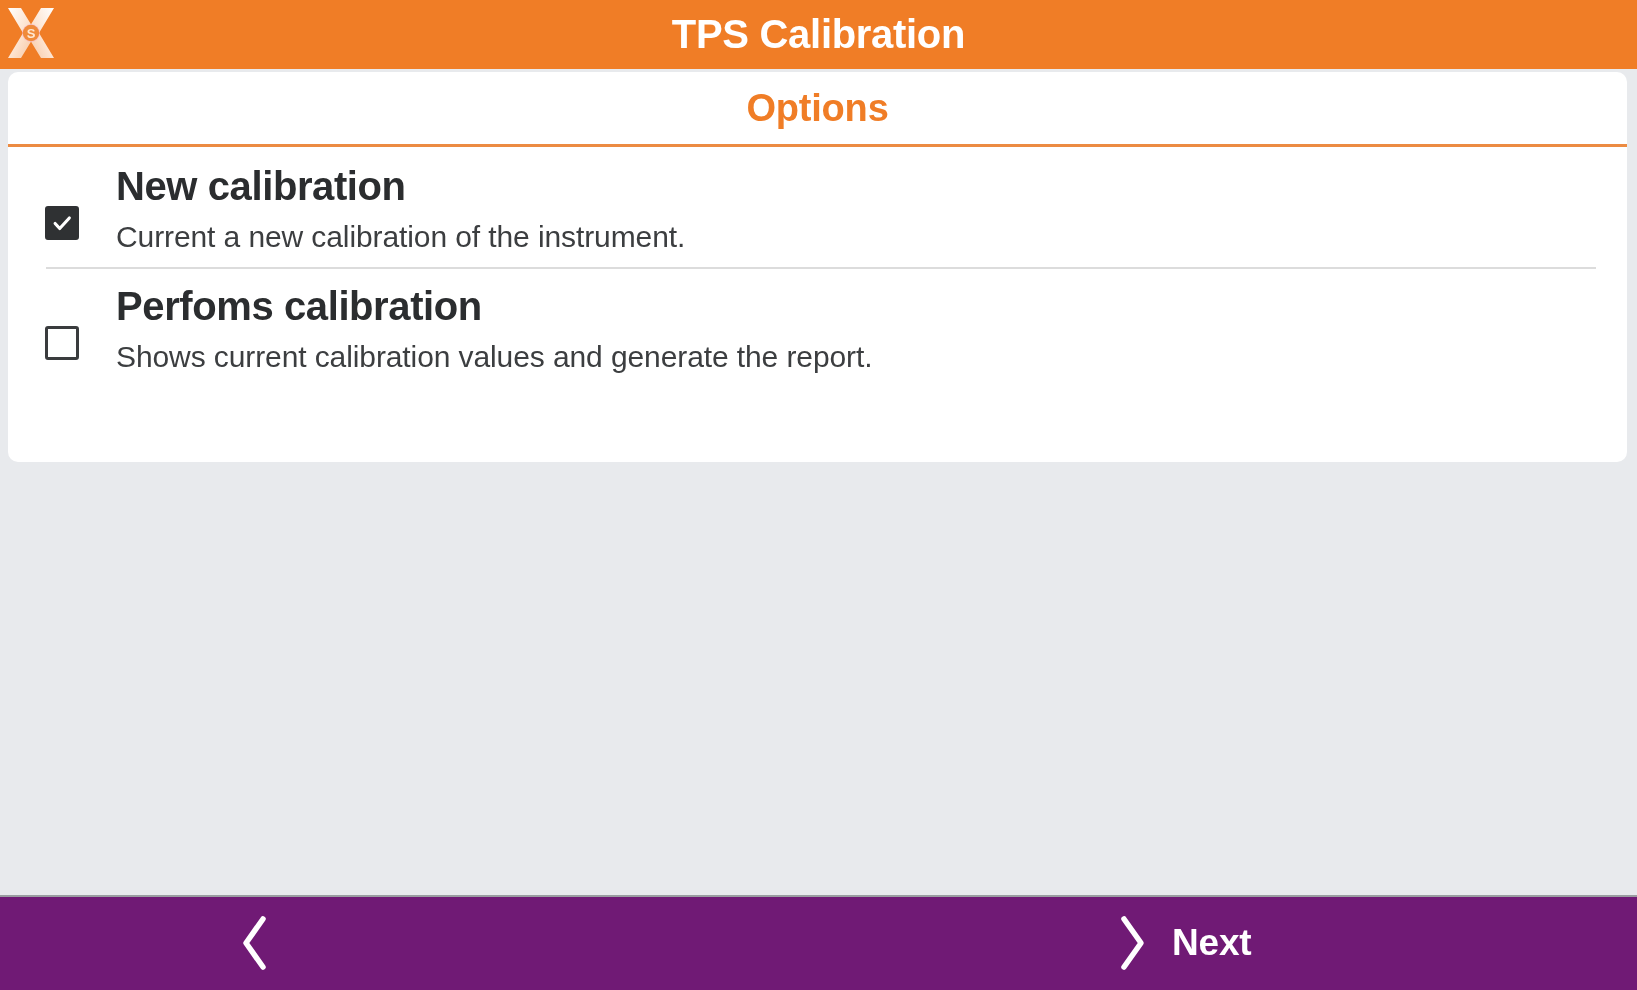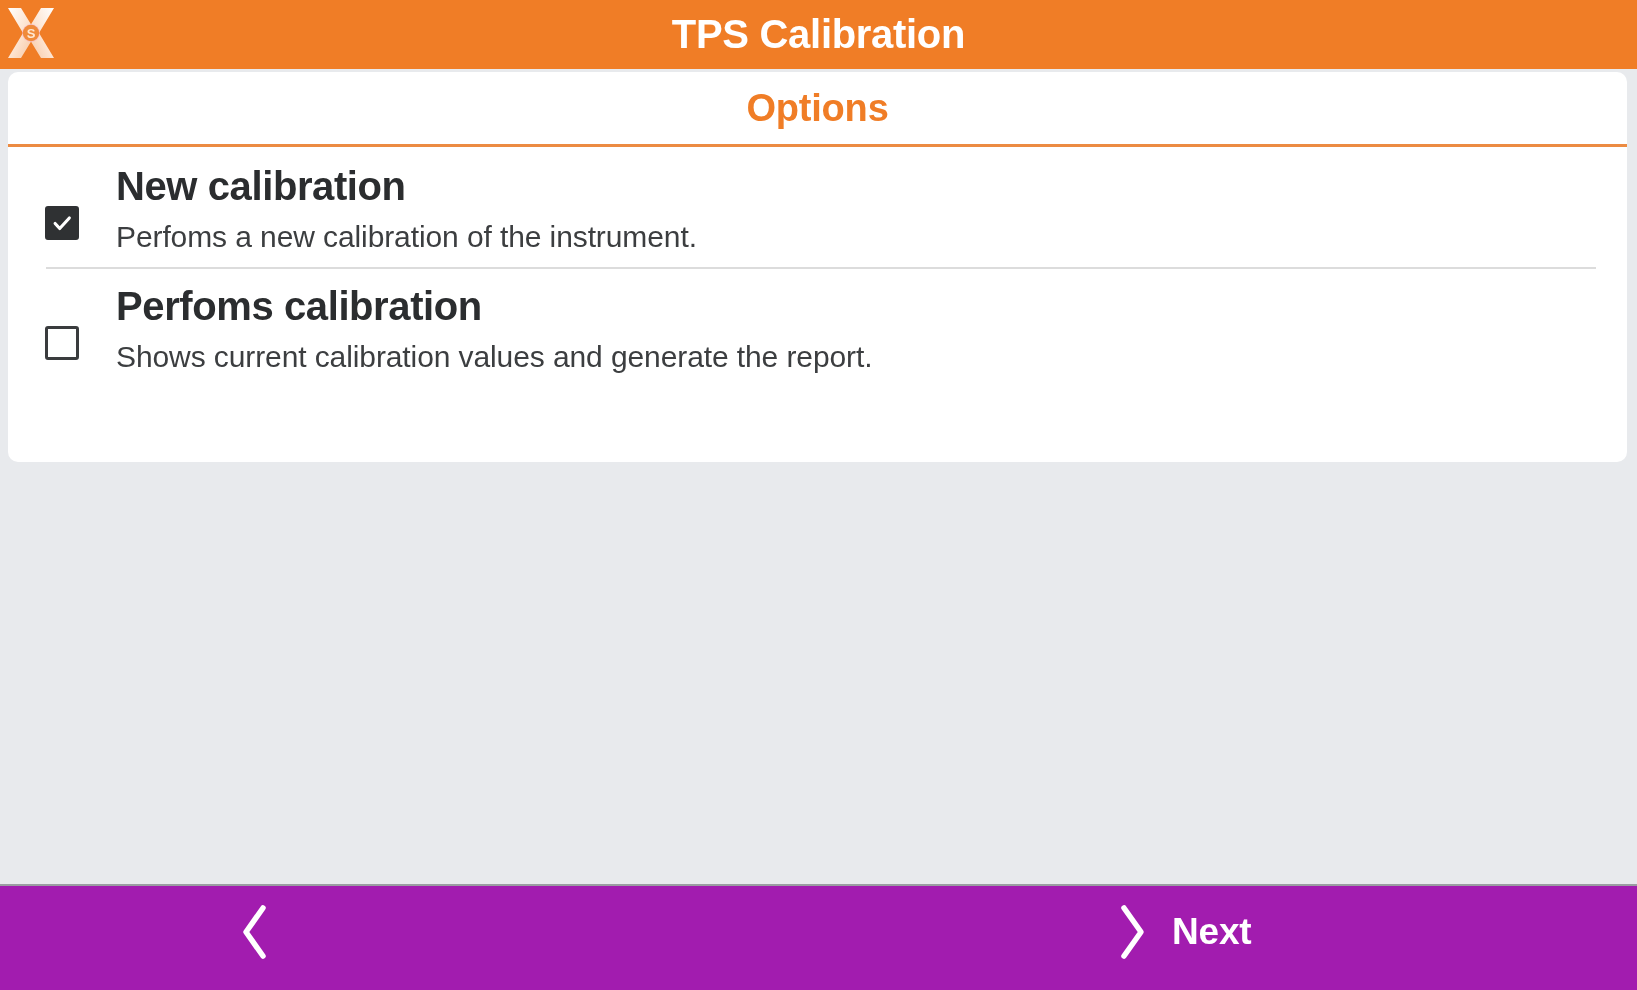--- a/index.html
+++ b/index.html
@@ -144,22 +144,22 @@
     margin: 6px 0 0 0;
     letter-spacing: -0.1px;
   }
 
   
   .bottom-nav {
     position: absolute;
     left: 0;
     bottom: 0;
     width: 1637px;
-    height: 106px;
-    background: #a21caf;
+    height: 95px;
+    background: #701a75;
     border-top: 2px solid #9a9da1;
     box-sizing: border-box;
   }
   .nav-btn {
     position: absolute;
     top: 0;
     height: 91px;
     display: flex;
     align-items: center;
     justify-content: center;
@@ -227,21 +227,21 @@
     <div class="option-row">
       <div class="checkbox-wrap">
         <span class="checkbox checked">
           <svg class="tick" viewBox="0 0 24 24" aria-hidden="true">
             <path d="M4.5 12.5 L9.5 18 L20 6.5" fill="none" stroke="#ffffff" stroke-width="3.4" stroke-linecap="round" stroke-linejoin="round"></path>
           </svg>
         </span>
       </div>
       <div class="option-text">
         <p class="option-title">New calibration</p>
-        <p class="option-desc">Perfoms a new calibration of the instrument.</p>
+        <p class="option-desc">Current a new calibration of the instrument.</p>
       </div>
     </div>
 
     <div class="option-row">
       <div class="checkbox-wrap">
         <span class="checkbox unchecked"></span>
       </div>
       <div class="option-text">
         <p class="option-title">Perfoms calibration</p>
         <p class="option-desc">Shows current calibration values and generate the report.</p>

